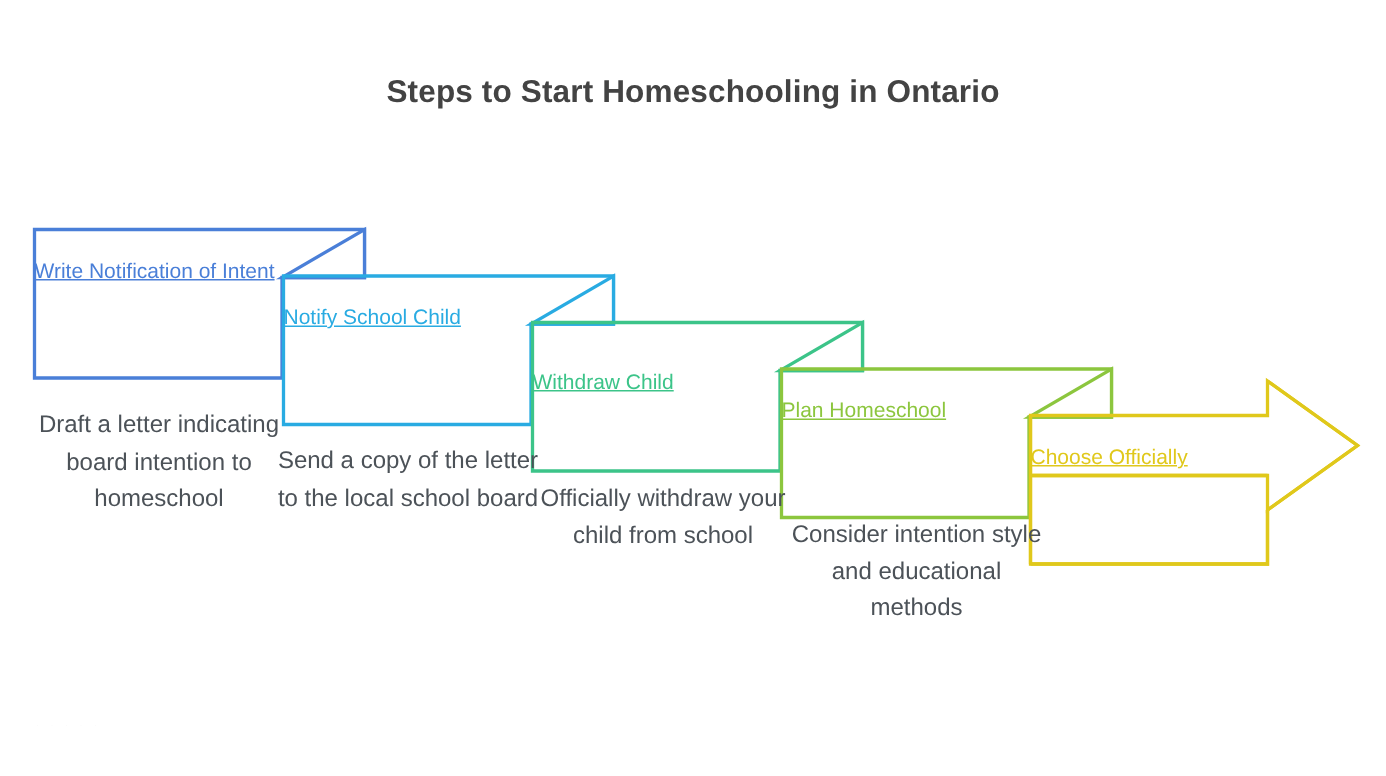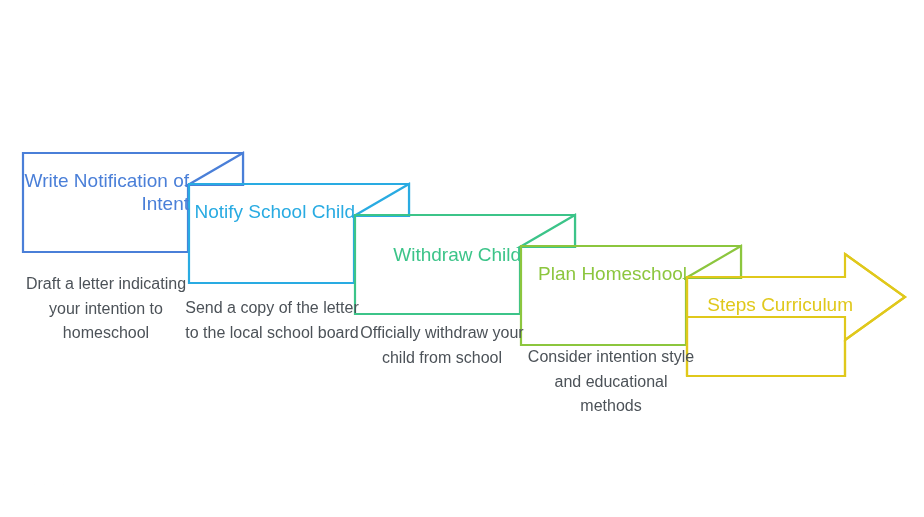--- a/index.html
+++ b/index.html
@@ -32,24 +32,25 @@
   }
   #diagram {
     position: absolute;
     left: 0;
     top: 0;
     width: 924px;
     height: 517px;
   }
   .step-title {
     position: absolute;
-    text-align: right;
-    font-size: 19px;
+    text-align: left;
+    font-size: 14px;
     line-height: 23px;
     font-weight: normal;
+    text-decoration: underline;
   }
   .step-desc {
     position: absolute;
     text-align: center;
     font-size: 16px;
     line-height: 24.5px;
     color: #4c5258;
   }
   .watermark {
     position: absolute;
@@ -57,20 +58,21 @@
     color: #fbfbfb;
     letter-spacing: 3px;
     white-space: nowrap;
   }
 </style>
 </head>
 <body style="background: rgb(255, 255, 255);">
 
 <div id="canvas">
 
+  <div id="title" style="color: rgb(67, 67, 67);">Steps to Start Homeschooling in Ontario</div>
 
   <svg id="diagram" viewBox="0 0 924 517" xmlns="http://www.w3.org/2000/svg">
 
     <path d="M 23 153 L 243 153 L 243 185 L 188 185 L 188 252 L 23 252 Z" fill="none" stroke="#4a7fd8" stroke-width="2.2" stroke-linejoin="miter"></path>
     <path d="M 243 153 L 243 185 L 188 185 Z" fill="#ffffff" stroke="#4a7fd8" stroke-width="2.2" stroke-linejoin="miter"></path>
 
     <path d="M 189 184 L 409 184 L 409 216 L 354 216 L 354 283 L 189 283 Z" fill="none" stroke="#29abe2" stroke-width="2.2" stroke-linejoin="miter"></path>
     <path d="M 409 184 L 409 216 L 354 216 Z" fill="#ffffff" stroke="#29abe2" stroke-width="2.2" stroke-linejoin="miter"></path>
 
     <path d="M 355 215 L 575 215 L 575 247 L 520 247 L 520 314 L 355 314 Z" fill="none" stroke="#3cc489" stroke-width="2.2" stroke-linejoin="miter"></path>
@@ -82,22 +84,22 @@
     <path d="M 687 277 L 845 277 L 845 254 L 905 297 L 845 340 L 845 317 L 687 317 L 687 376 L 687 376 L 687 277 Z" fill="none" stroke="#e0c81b" stroke-width="2.2" stroke-linejoin="miter"></path>
     <path d="M 845 254 L 905 297 L 845 340" fill="none" stroke="#e0c81b" stroke-width="2.2" stroke-linejoin="miter"></path>
     <path d="M 687 277 L 687 376 L 845 376 L 845 340 M 845 317 L 687 317" fill="none" stroke="#e0c81b" stroke-width="2.2" stroke-linejoin="miter"></path>
     <path d="M 687 376 L 845 376 L 845 340" fill="none" stroke="#e0c81b" stroke-width="2.2" stroke-linejoin="miter"></path>
   </svg>
 
   <div class="step-title" style="left: 23px; top: 169px; width: 166px; color: #4a7fd8;">Write Notification of Intent</div>
   <div class="step-title" style="left: 189px; top: 200px; width: 166px; color: #29abe2;">Notify School Child</div>
   <div class="step-title" style="left: 355px; top: 243px; width: 166px; color: #3cc489;">Withdraw Child</div>
   <div class="step-title" style="left: 521px; top: 262px; width: 166px; color: #8cc63e;">Plan Homeschool</div>
-  <div class="step-title" style="left: 687px; top: 293px; width: 166px; color: #e0c81b;">Steps Curriculum</div>
+  <div class="step-title" style="left: 687px; top: 293px; width: 166px; color: #e0c81b;">Choose Officially</div>
 
-  <div class="step-desc" style="left: 18px; top: 272px; width: 176px; color: rgb(76, 82, 88);">Draft a letter indicating your intention to homeschool</div>
+  <div class="step-desc" style="left: 18px; top: 272px; width: 176px; color: rgb(76, 82, 88);">Draft a letter indicating board intention to homeschool</div>
   <div class="step-desc" style="left: 184px; top: 296px; width: 176px; color: rgb(76, 82, 88);">Send a copy of the letter to the local school board</div>
   <div class="step-desc" style="left: 354px; top: 321px; width: 176px; color: rgb(76, 82, 88);">Officially withdraw your child from school</div>
   <div class="step-desc" style="left: 523px; top: 345px; width: 176px; color: rgb(76, 82, 88);">Consider intention style and educational methods</div>
 
   <div class="watermark" style="left: 24px; top: 481px;">· ·      ·          · ·</div>
 
 </div>
 
 </body></html>

